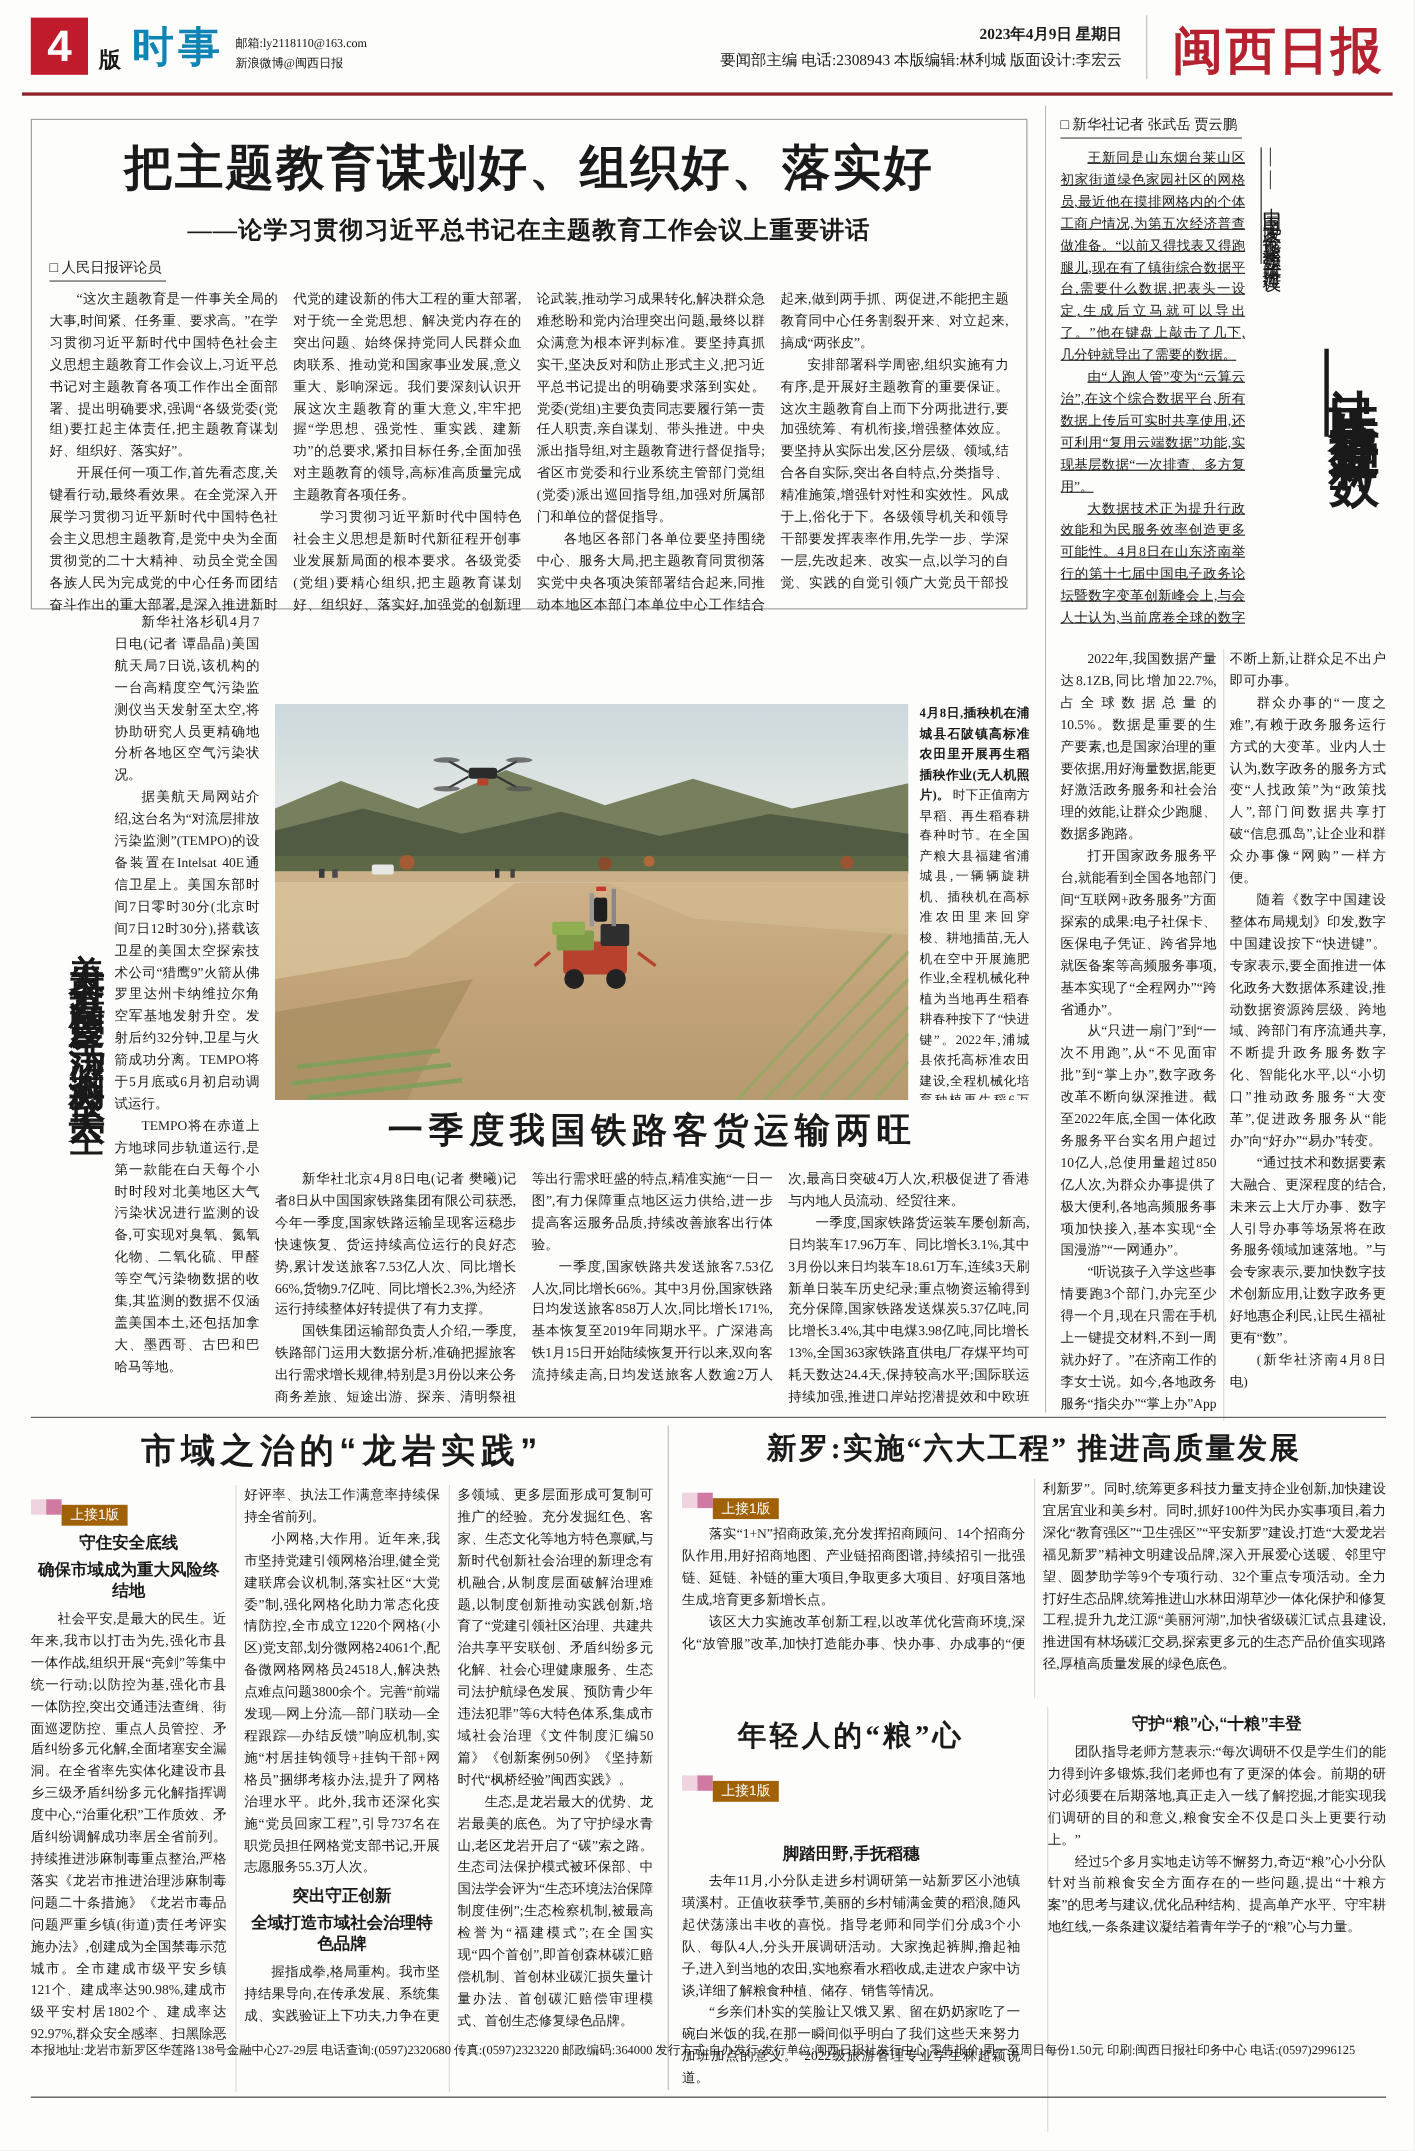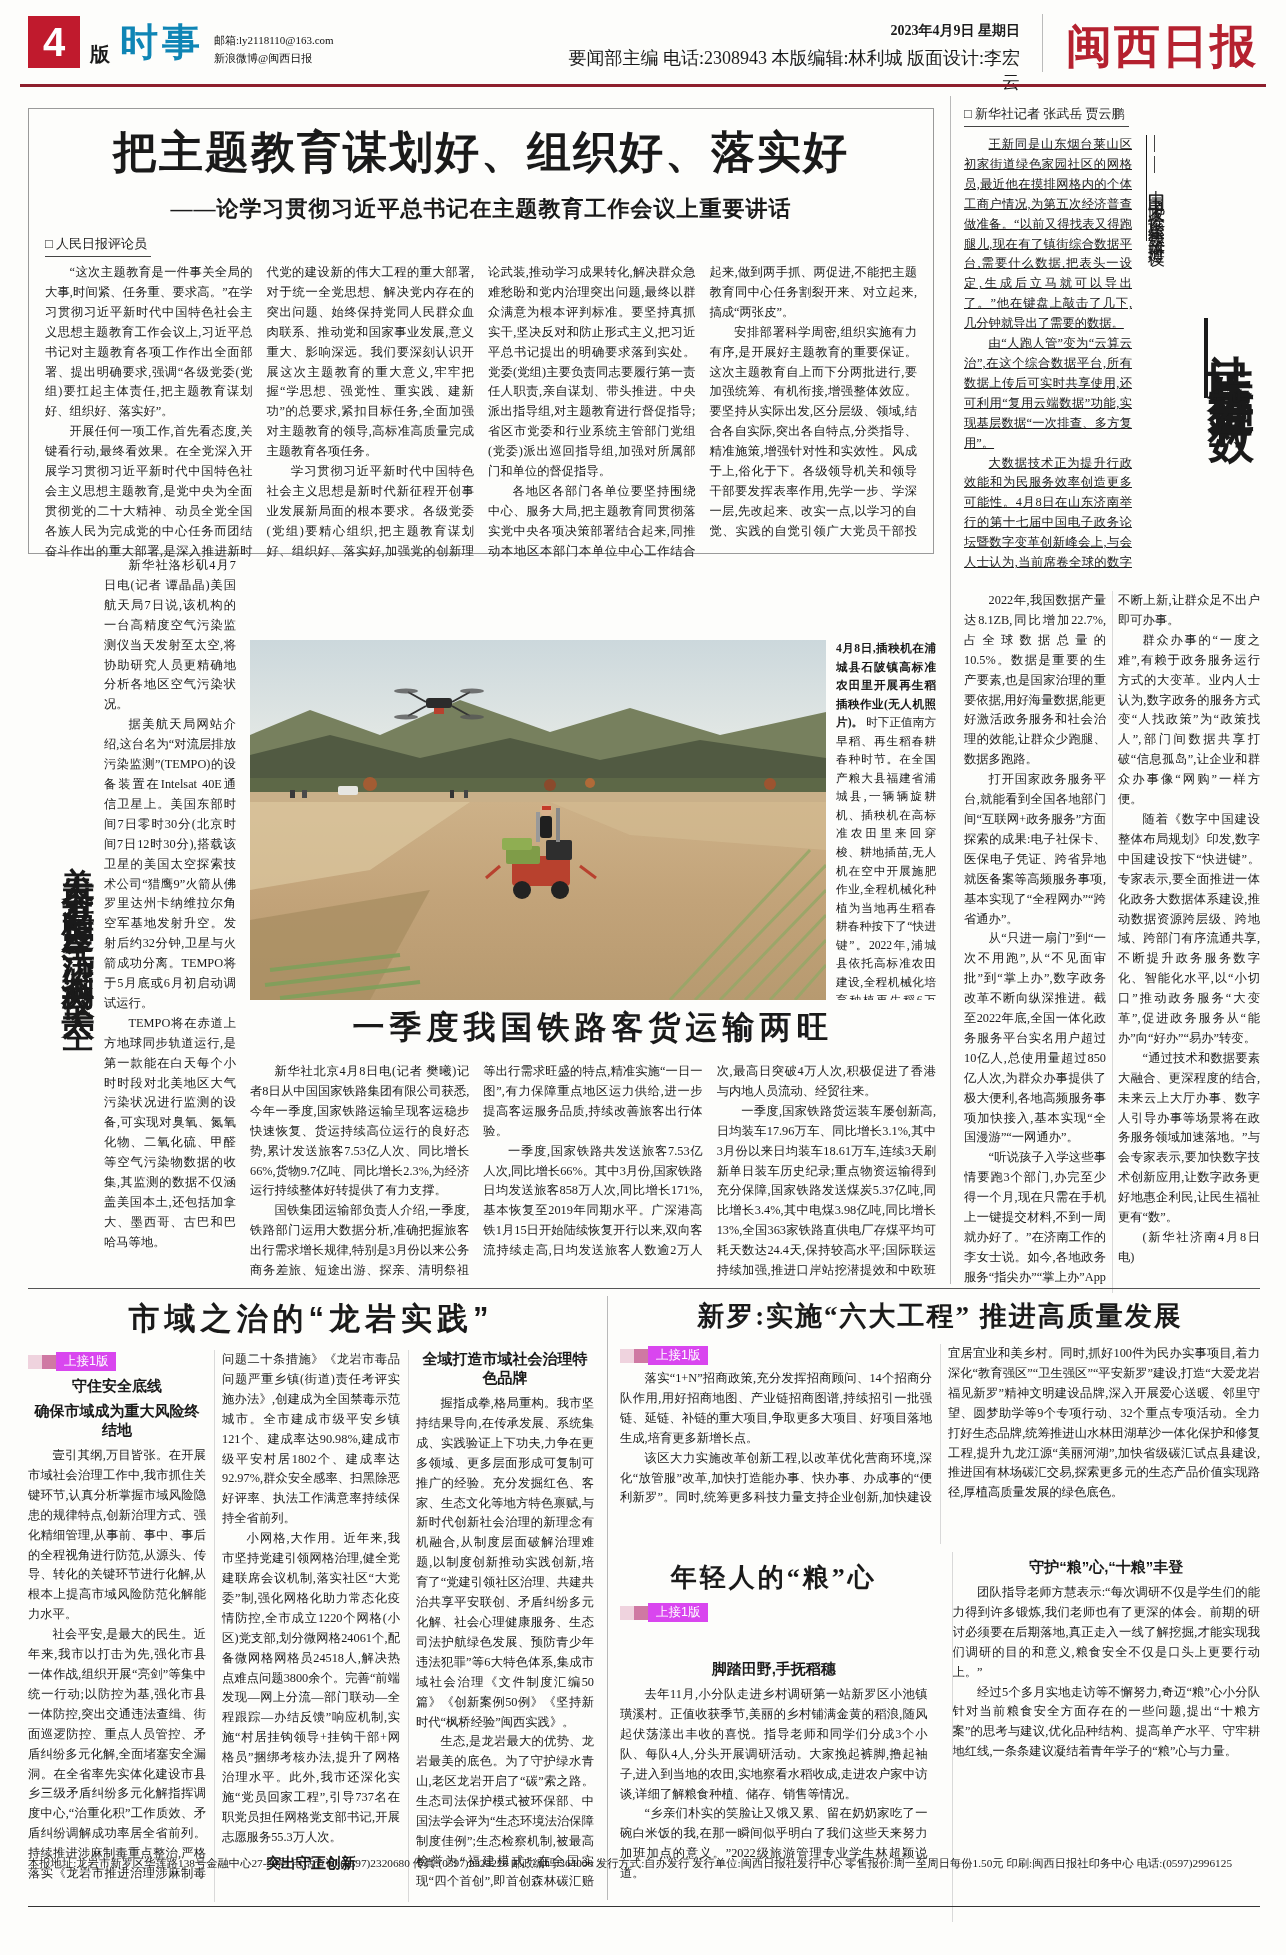--- a/index.html
+++ b/index.html
@@ -7,36 +7,36 @@
         font-family:"Liberation Serif","DejaVu Serif",serif;color:#1a1a1a;overflow:hidden;}
   .abs{position:absolute;}
   .sans{font-family:"Liberation Sans","DejaVu Sans",sans-serif;}
   
   .pagenum-box{width:52px;height:52px;background:#c01a2d;color:#fff;font-size:40px;font-weight:bold;
                display:flex;align-items:center;justify-content:center;}
   .pagelabel{font-size:20px;font-weight:bold;}
   .section-title{font-size:38px;font-weight:900;color:#0f85b5;letter-spacing:4px;}
   .contact{font-size:11px;line-height:1.7;color:#111;}
   .dateline{font-size:14px;font-weight:bold;text-align:right;}
-  .staffline{font-size:18px;text-align:right;margin-top:6px;}
+  .staffline{font-size:14px;text-align:right;margin-top:6px;}
   .masthead{font-size:46px;font-weight:900;color:#b5212f;letter-spacing:2px;
             font-family:"Liberation Serif",serif;transform:skewX(-6deg);}
   .hdr-vrule{width:1px;background:#bbb;}
   .hdr-rule{height:3px;background:#8e1f2c;}
   
   .para{margin:0;text-indent:2em;font-size:12.3px;line-height:1.62;text-align:justify;}
   .cols{column-gap:14px;overflow:hidden;}
   .inhed{font-size:15px;font-weight:bold;text-align:center;margin:6px 0;text-indent:0;
          font-family:"Liberation Sans",sans-serif;}
   .byline{font-size:13px;border-bottom:1px solid #444;display:inline-block;padding:0 4px 3px 0;}
   .tag-row{display:flex;align-items:center;gap:0;margin:2px 0 4px 0;}
   .tag-sq1{width:14px;height:14px;background:#efd3de;}
   .tag-sq2{width:14px;height:14px;background:#cf79a3;}
-  .tag-label{background:#d946ef;color:#fff;font-size:12.5px;padding:1px 8px;
-             font-family:"Liberation Sans",sans-serif;}
+  .tag-label{background:#a16207;color:#fff;font-size:12.5px;padding:1px 8px;
+             font-family:"Liberation Sans",sans-serif;margin-top:16px;}
   .vrule{width:1px;background:#b9b9b9;}
   .hrule{background:#555;height:1px;}
   
   .lead-box{border:1px solid #9a9a9a;margin-top:12px;}
   .lead-title{font-size:44px;font-weight:900;text-align:center;letter-spacing:2px;}
   .lead-sub{font-size:22px;font-weight:bold;text-align:center;letter-spacing:1px;}
   
   .v-title{writing-mode:vertical-rl;text-orientation:upright;font-weight:900;}
   .tempo-title{font-size:33px;letter-spacing:10px;line-height:1;}
   
@@ -235,21 +235,20 @@
     <div class="ly-title">市域之治的“龙岩实践”</div>
     <div class="cols colrule" style="width:566px;height:552px;column-count:3;column-gap:16px;margin-top:10px;">
       <div class="tag-row">
         <span class="tag-sq1"></span>
         <span class="tag-sq2"></span>
         <span class="tag-label">上接1版</span>
       </div>
       <div>
           <div class="inhed">守住安全底线</div>
           <div class="inhed">确保市域成为重大风险终结地</div>
-          <p class="para">壹引其纲,万目皆张。在开展市域社会治理工作中,我市抓住关键环节,认真分析掌握市域风险隐患的规律特点,创新治理方式、强化精细管理,从事前、事中、事后的全程视角进行防范,从源头、传导、转化的关键环节进行化解,从根本上提高市域风险防范化解能力水平。</p>
           <p class="para">社会平安,是最大的民生。近年来,我市以打击为先,强化市县一体作战,组织开展“亮剑”等集中统一行动;以防控为基,强化市县一体防控,突出交通违法查缉、街面巡逻防控、重点人员管控、矛盾纠纷多元化解,全面堵塞安全漏洞。在全省率先实体化建设市县乡三级矛盾纠纷多元化解指挥调度中心,“治重化积”工作质效、矛盾纠纷调解成功率居全省前列。持续推进涉麻制毒重点整治,严格落实《龙岩市推进治理涉麻制毒问题二十条措施》《龙岩市毒品问题严重乡镇(街道)责任考评实施办法》,创建成为全国禁毒示范城市。全市建成市级平安乡镇121个、建成率达90.98%,建成市级平安村居1802个、建成率达92.97%,群众安全感率、扫黑除恶好评率、执法工作满意率持续保持全省前列。</p>
           <p class="para">小网格,大作用。近年来,我市坚持党建引领网格治理,健全党建联席会议机制,落实社区“大党委”制,强化网格化助力常态化疫情防控,全市成立1220个网格(小区)党支部,划分微网格24061个,配备微网格网格员24518人,解决热点难点问题3800余个。完善“前端发现—网上分流—部门联动—全程跟踪—办结反馈”响应机制,实施“村居挂钩领导+挂钩干部+网格员”捆绑考核办法,提升了网格治理水平。此外,我市还深化实施“党员回家工程”,引导737名在职党员担任网格党支部书记,开展志愿服务55.3万人次。</p>
           <div class="inhed">突出守正创新</div>
           <div class="inhed">全域打造市域社会治理特色品牌</div>
           <p class="para">握指成拳,格局重构。我市坚持结果导向,在传承发展、系统集成、实践验证上下功夫,力争在更多领域、更多层面形成可复制可推广的经验。充分发掘红色、客家、生态文化等地方特色禀赋,与新时代创新社会治理的新理念有机融合,从制度层面破解治理难题,以制度创新推动实践创新,培育了“党建引领社区治理、共建共治共享平安联创、矛盾纠纷多元化解、社会心理健康服务、生态司法护航绿色发展、预防青少年违法犯罪”等6大特色体系,集成市域社会治理《文件制度汇编50篇》《创新案例50例》《坚持新时代“枫桥经验”闽西实践》。</p>
           <p class="para">生态,是龙岩最大的优势、龙岩最美的底色。为了守护绿水青山,老区龙岩开启了“碳”索之路。生态司法保护模式被环保部、中国法学会评为“生态环境法治保障制度佳例”;生态检察机制,被最高检誉为“福建模式”;在全国实现“四个首创”,即首创森林碳汇赔偿机制、首创林业碳汇损失量计量办法、首创碳汇赔偿审理模式、首创生态修复绿色品牌。</p>
         </div>
     </div>
   </div>
 

